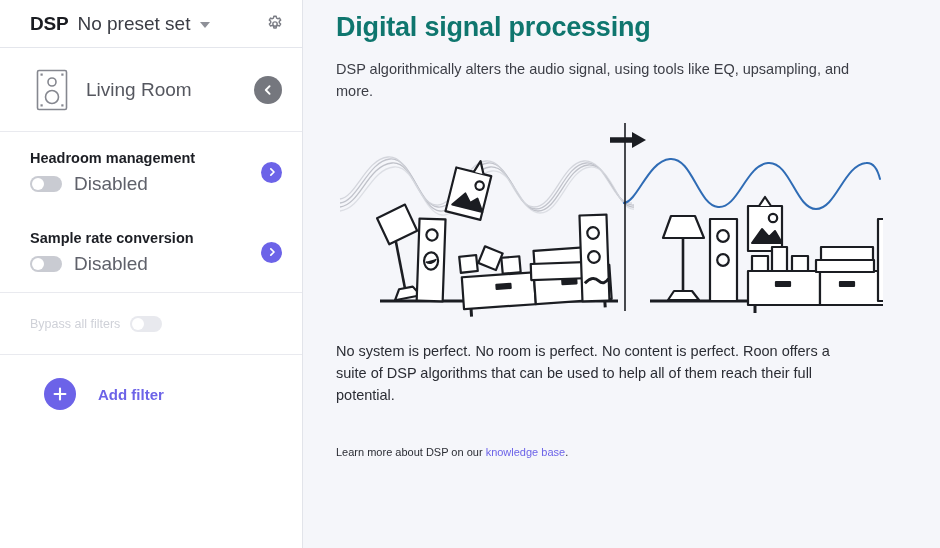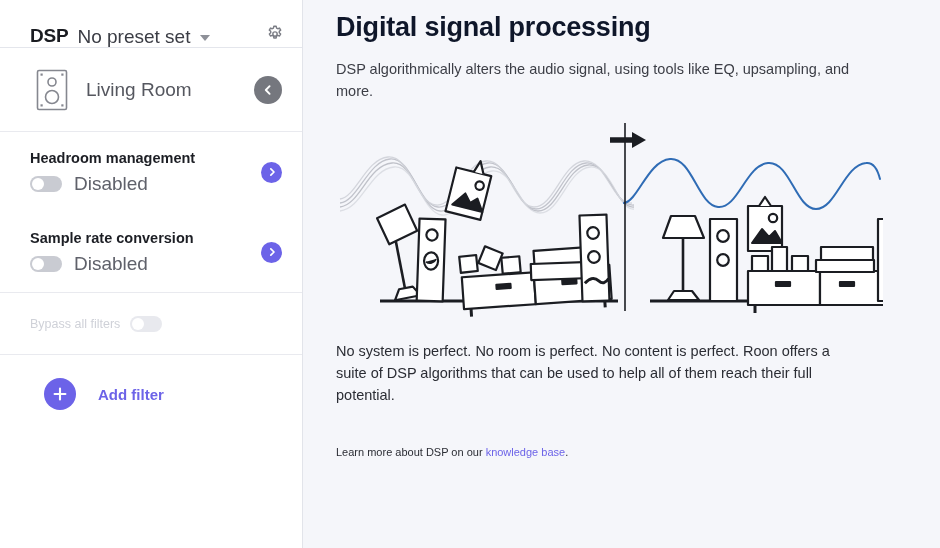--- a/index.html
+++ b/index.html
@@ -14,21 +14,21 @@
   
   .sidebar {
     width: 303px; height: 548px;
     background: #ffffff;
     border-right: 1px solid #e2e4ea;
     display: flex; flex-direction: column;
     position: relative;
   }
   .sb-header {
     height: 48px; min-height: 48px;
-    display: flex; align-items: flex-end;
+    display: flex; align-items: center;
     padding: 0 14px 0 30px;
     border-bottom: 1px solid #e4e6ec;
   }
   .dsp-logo {
     font-size: 19px; font-weight: bold; color: #1a1c21;
     letter-spacing: -0.2px; margin-right: 9px;
   }
   .preset-block { display: flex; flex-direction: column; line-height: 1.05; flex: 1; }
   .preset-label { font-size: 11px; color: #6e7079; margin-bottom: 1px; }
   .preset-row { display: flex; align-items: center; }
@@ -112,21 +112,21 @@
     align-items: center; justify-content: center; flex-shrink: 0;
   }
   .addfilter-label { font-size: 15px; font-weight: bold; color: #6c63e8; margin-left: 22px; }
 
   
   .main {
     flex: 1; height: 548px; background: #f5f6fa;
     padding: 12px 40px 0 33px; overflow: hidden;
   }
   .page-title {
-    font-size: 27px; font-weight: bold; color: #0f172a;
+    font-size: 27px; font-weight: bold; color: #0f766e;
     letter-spacing: -0.2px; margin-bottom: 16px;
   }
   .lead {
     font-size: 14.5px; color: #3c3e46; line-height: 1.5;
     max-width: 520px; margin-bottom: 12px;
   }
   .illus { width: 545px; height: 195px; margin: 8px 0 18px 2px; }
   .body-p {
     font-size: 14.5px; color: #2b2d34; line-height: 1.52;
     max-width: 516px; margin-bottom: 22px;

